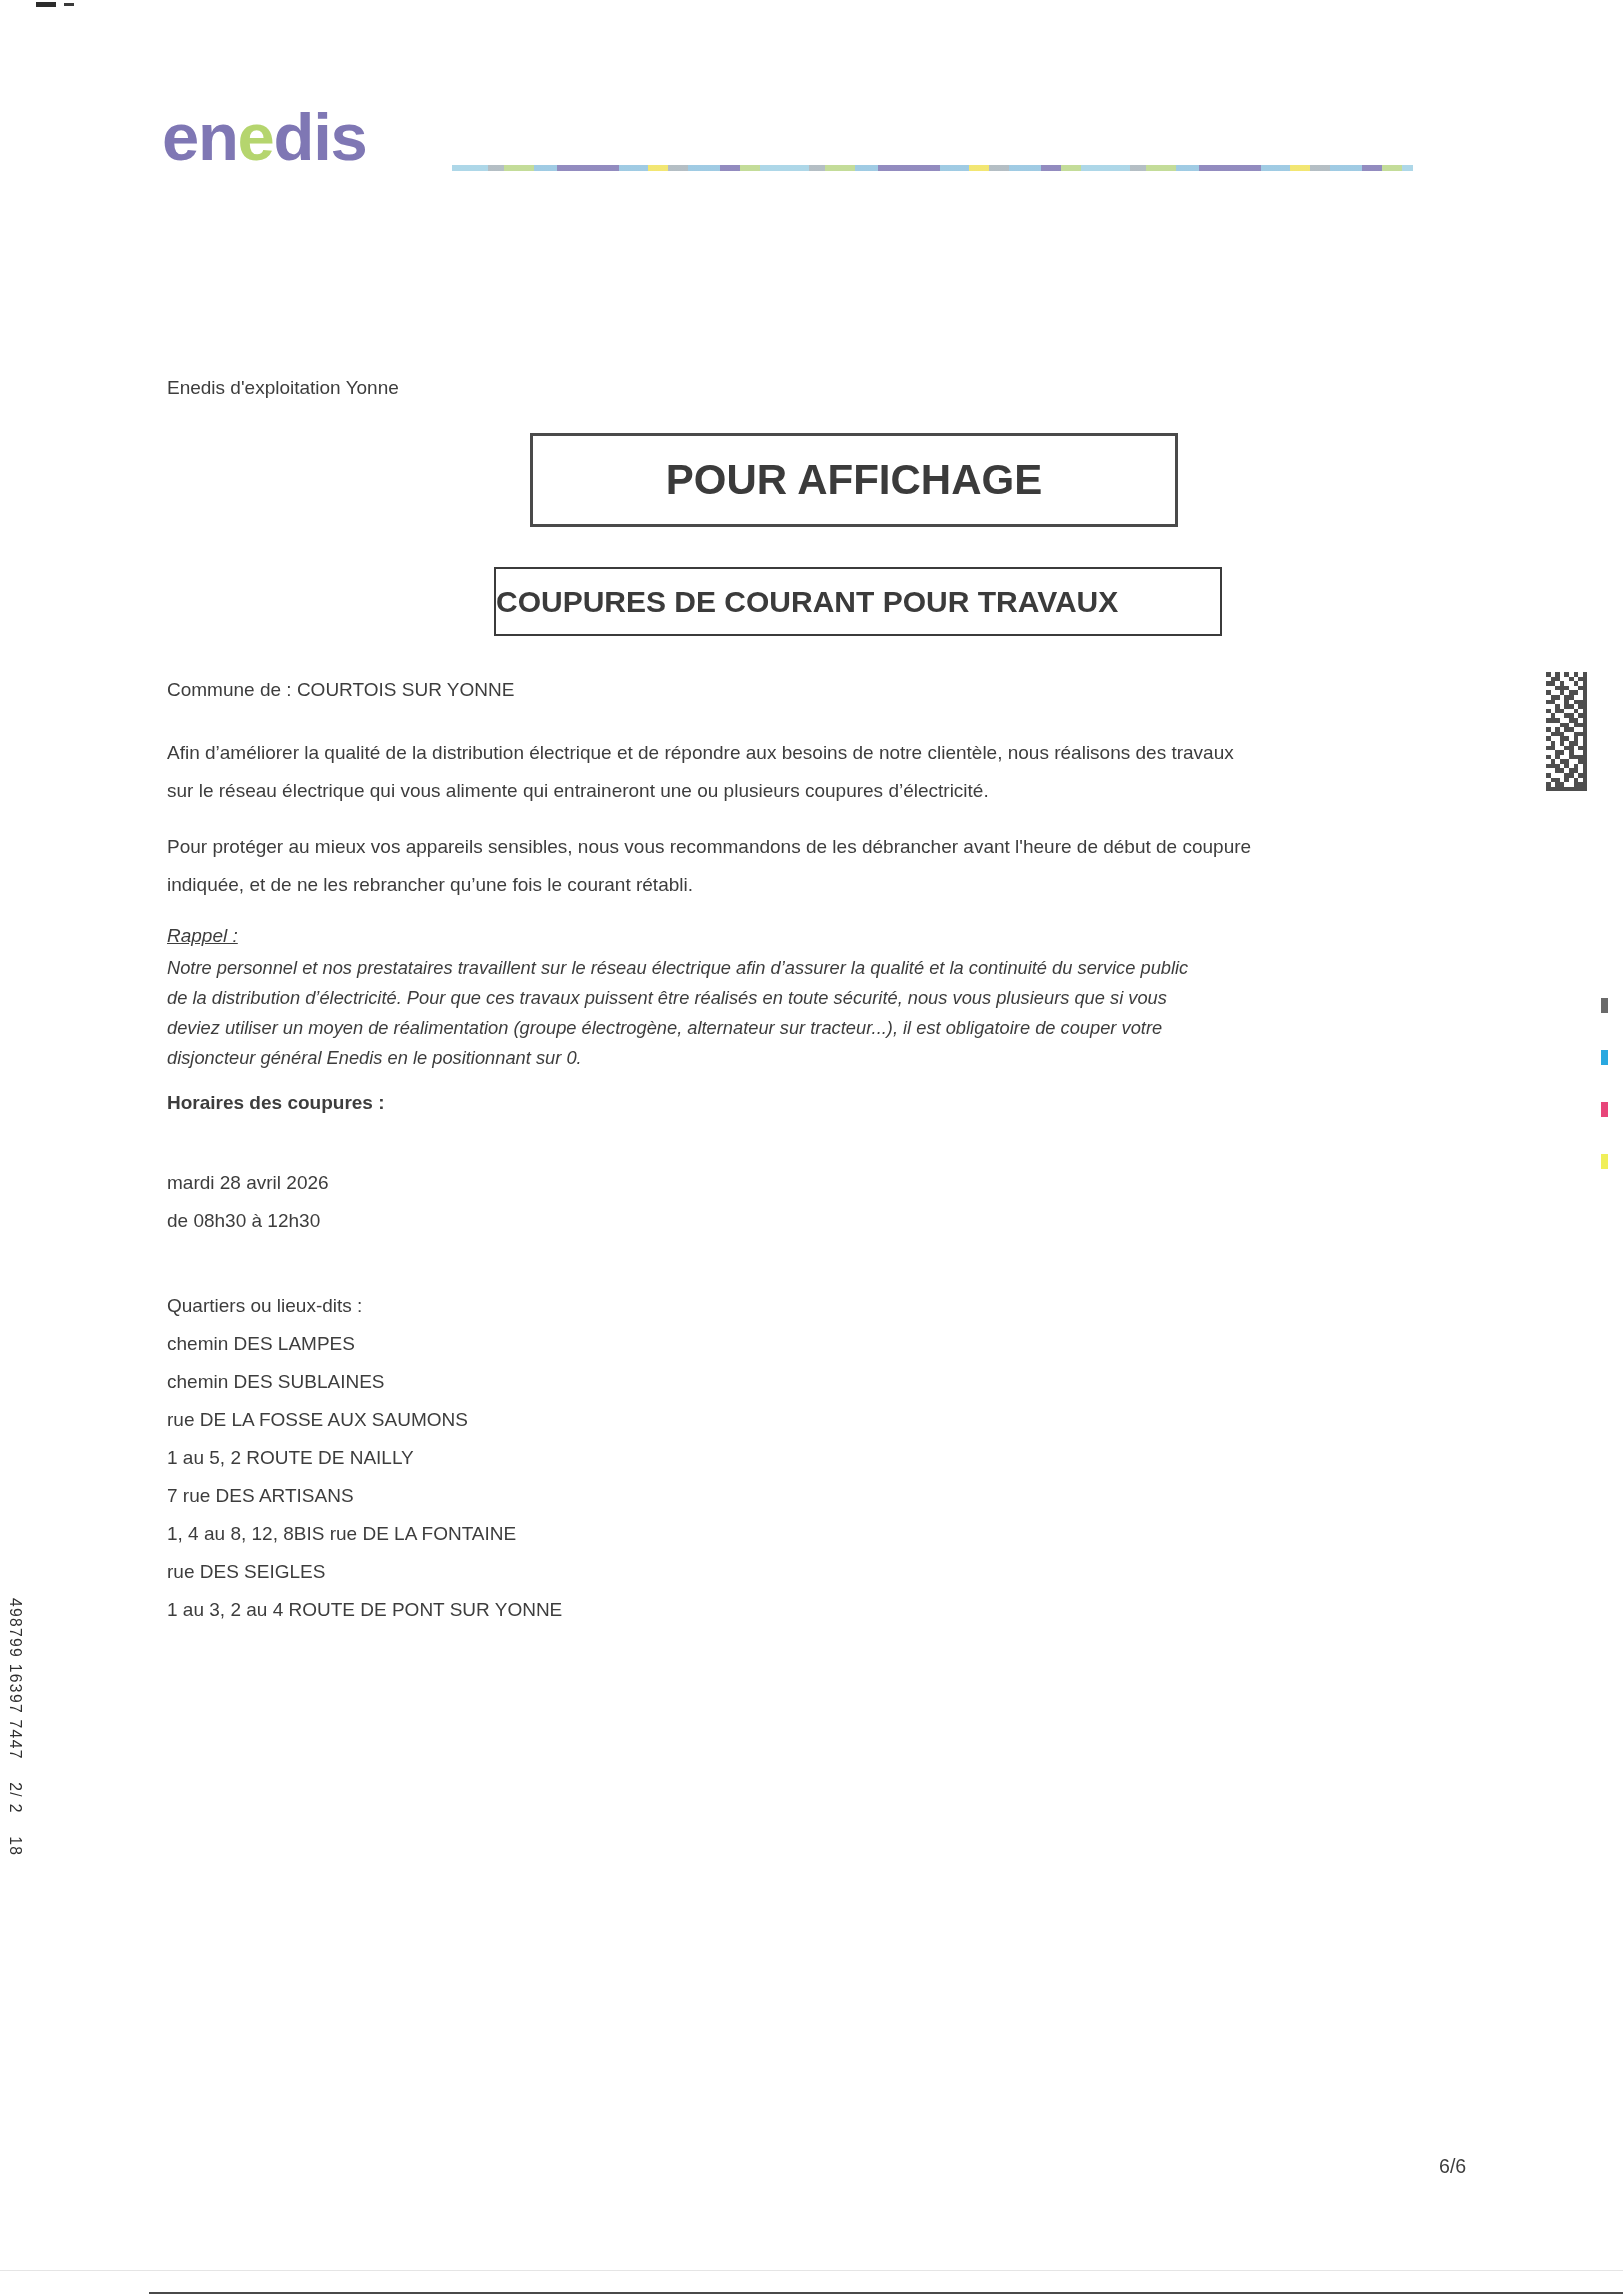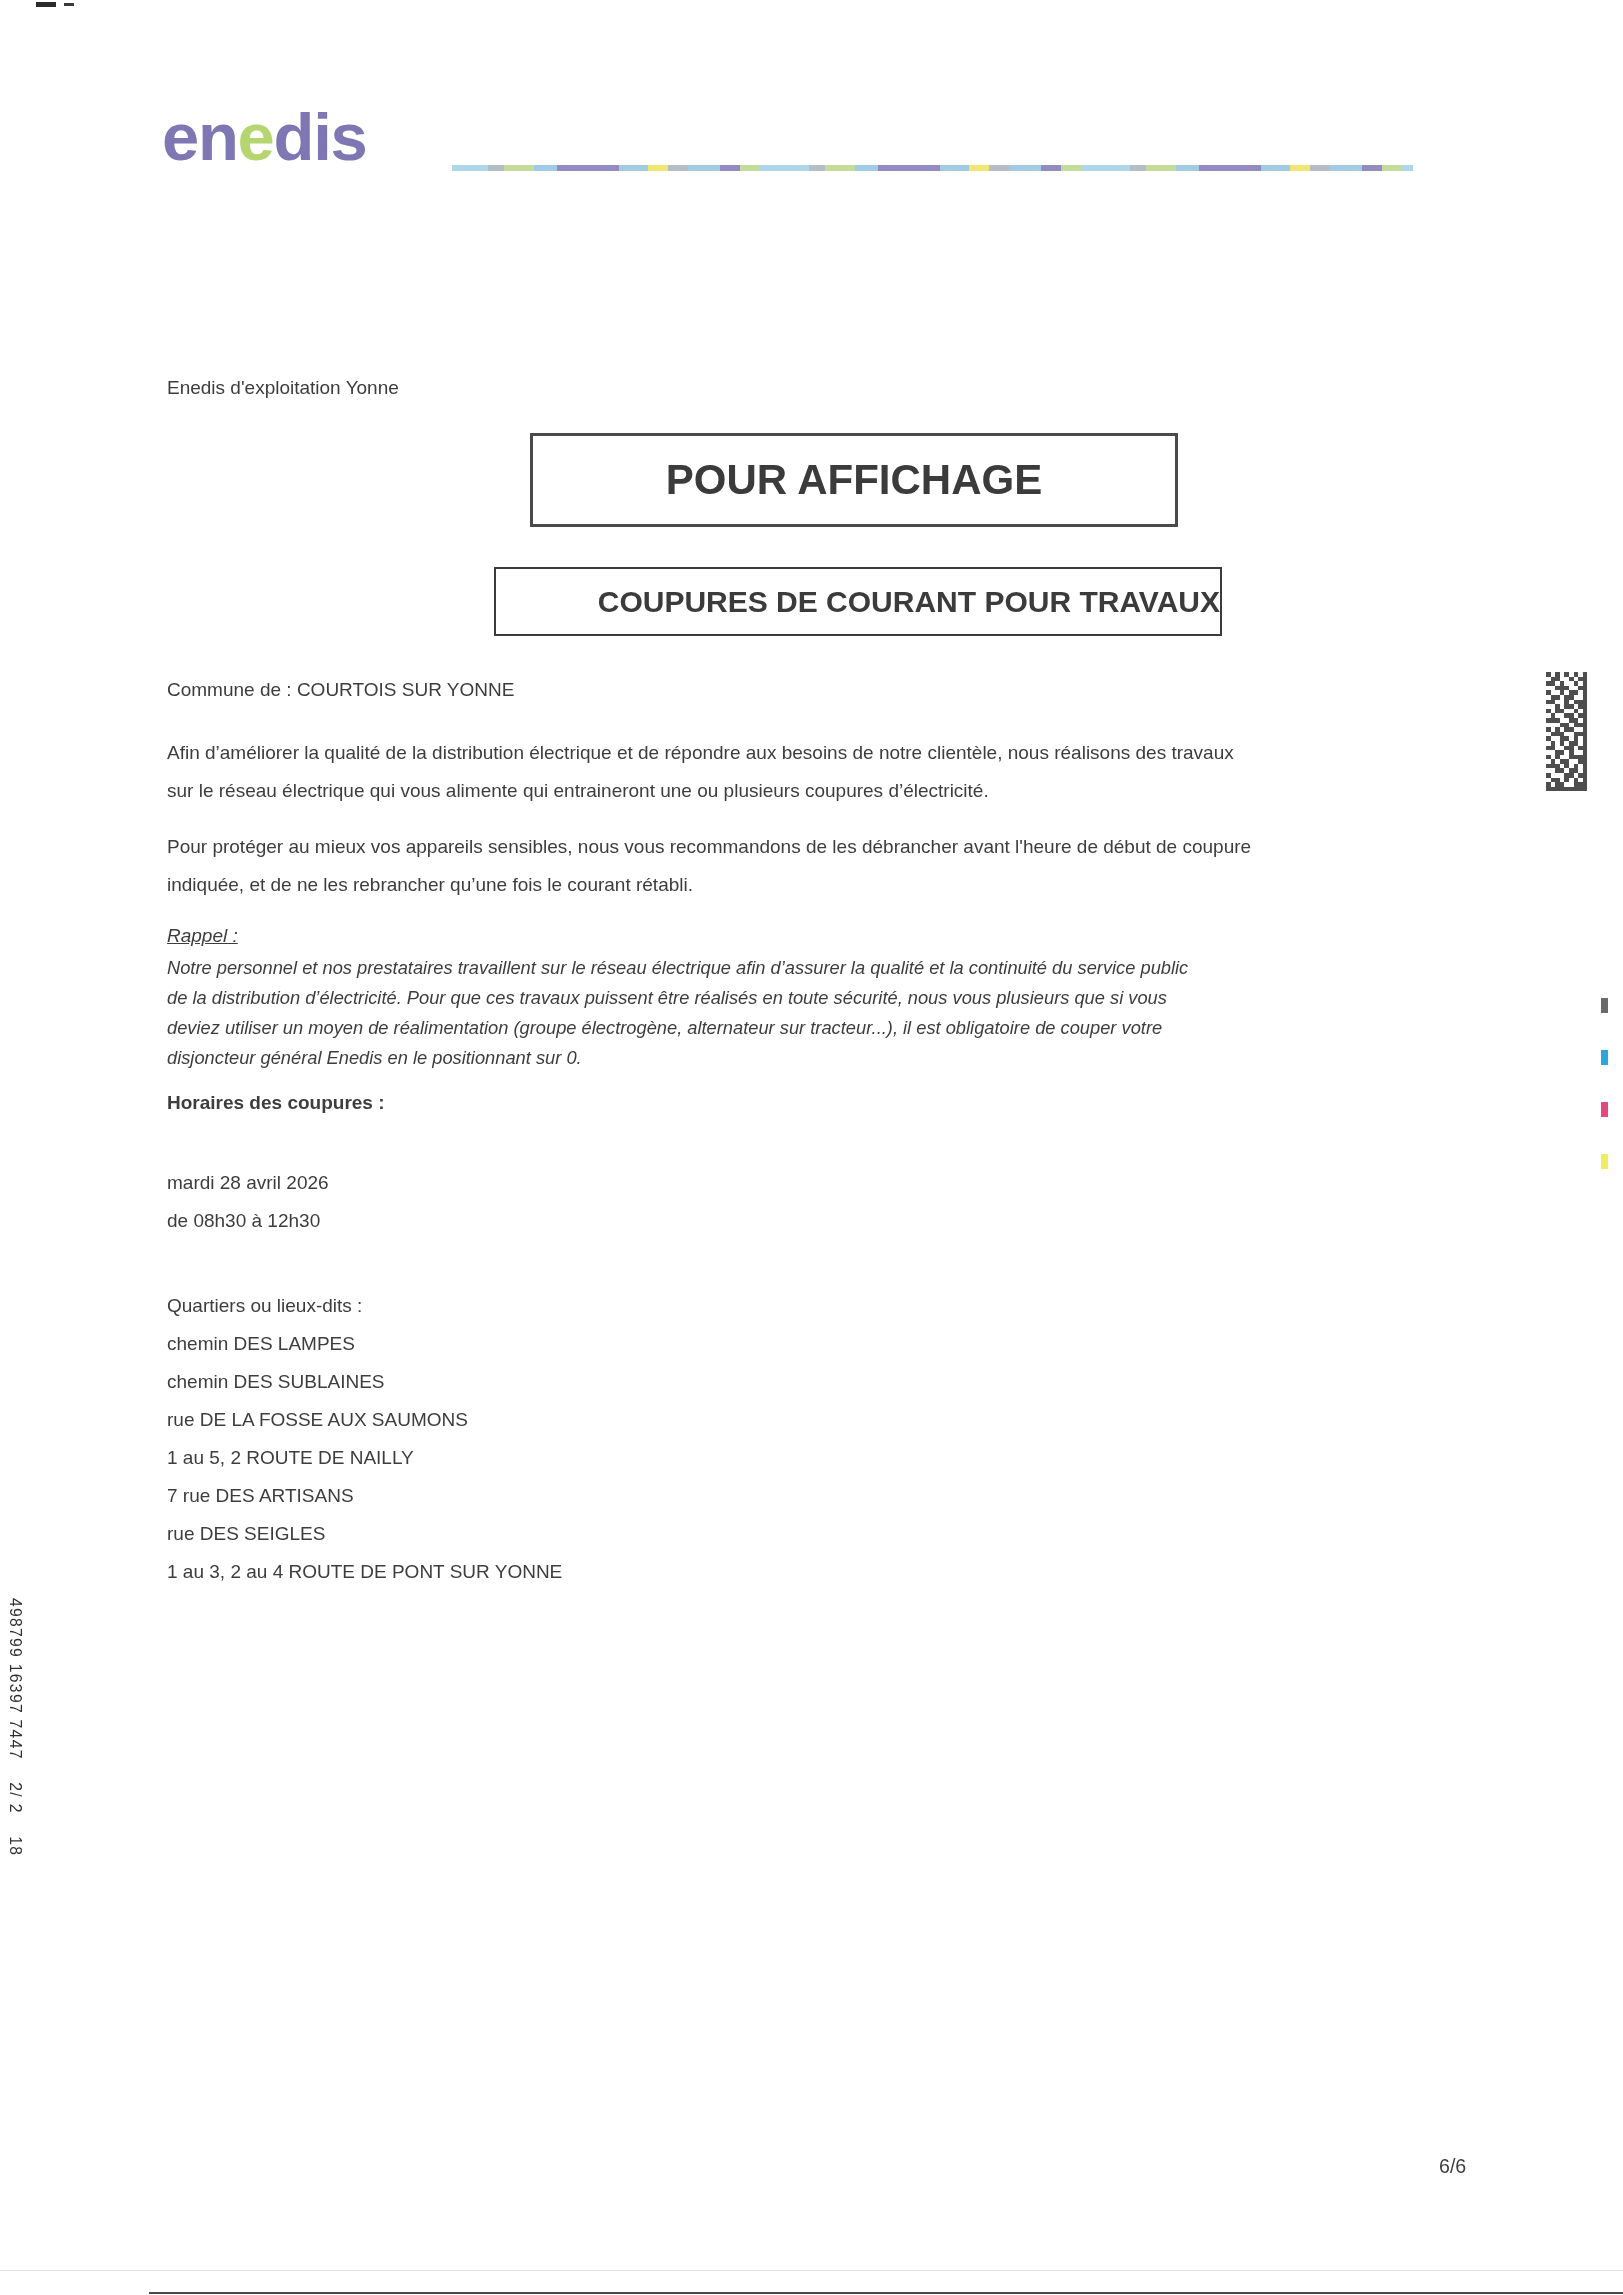--- a/index.html
+++ b/index.html
@@ -34,21 +34,21 @@
   .agency{left:167px;top:377px;font-size:19px;}
 
   
   .banner1{
     left:530px;top:433px;width:648px;height:94px;border:3.9px solid #4a4a4a;
     box-sizing:border-box;display:flex;align-items:center;justify-content:center;
     font-size:42px;font-weight:bold;color:#3b3b3b;
   }
   .banner2{
     left:494px;top:567px;width:728px;height:69px;border:2.6px solid #3b3b3b;
-    box-sizing:border-box;display:flex;align-items:center;justify-content:flex-end;
+    box-sizing:border-box;display:flex;align-items:center;justify-content:flex-start;
     font-size:30px;font-weight:bold;color:#3b3b3b;
   }
 
   
   .bodytxt{font-size:19px;color:#3d3d3d;}
   .commune{left:167px;top:679px;}
   .intro{left:167px;top:734px;line-height:38px;}
   .advice{left:167px;top:828px;line-height:38px;}
   .rappel-label{left:167px;top:925px;font-style:italic;text-decoration:underline;}
   .rappel{left:167px;top:953px;line-height:30px;font-style:italic;font-size:18.3px;}
@@ -362,20 +362,21 @@
 
 <div class="abs quartiers bodytxt">
   <div>Quartiers ou lieux-dits :</div>
   <div>
 
   <div>chemin DES LAMPES</div>
       <div>chemin DES SUBLAINES</div>
       <div>rue DE LA FOSSE AUX SAUMONS</div>
       <div>1 au 5, 2 ROUTE DE NAILLY</div>
       <div>7 rue DES ARTISANS</div>
+      <div>1, 4 au 8, 12, 8BIS rue DE LA FONTAINE</div>
       <div>rue DES SEIGLES</div>
       <div>1 au 3, 2 au 4 ROUTE DE PONT SUR YONNE</div>
     </div>
 </div>
 
 <div class="abs reg-marks">
 
 <div class="reg-mark" style="background: rgb(106, 106, 106);"></div>
     <div class="reg-mark" style="background: rgb(41, 168, 224);"></div>
     <div class="reg-mark" style="background: rgb(232, 69, 122);"></div>

